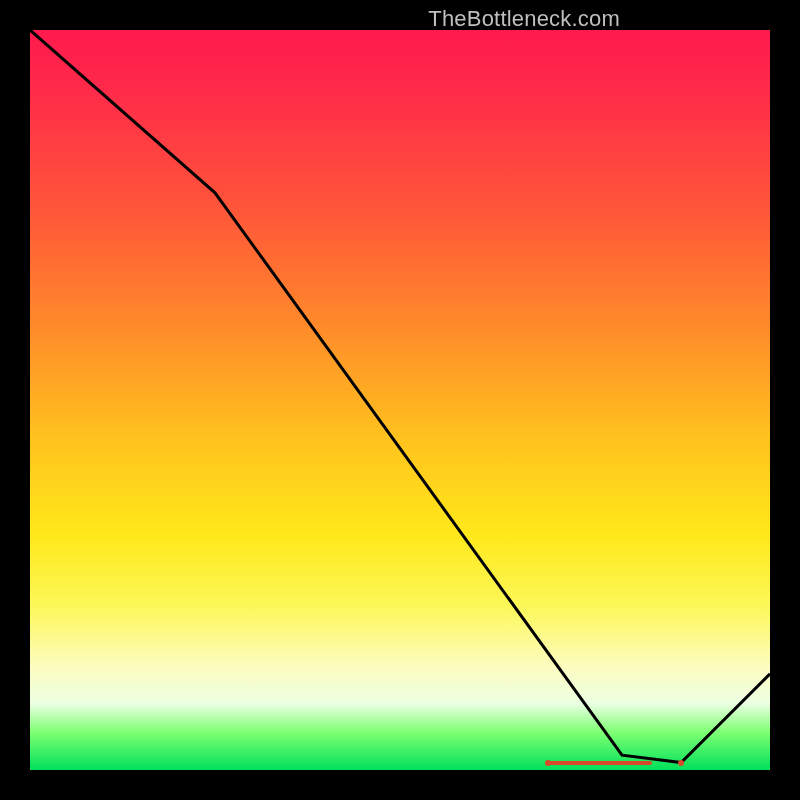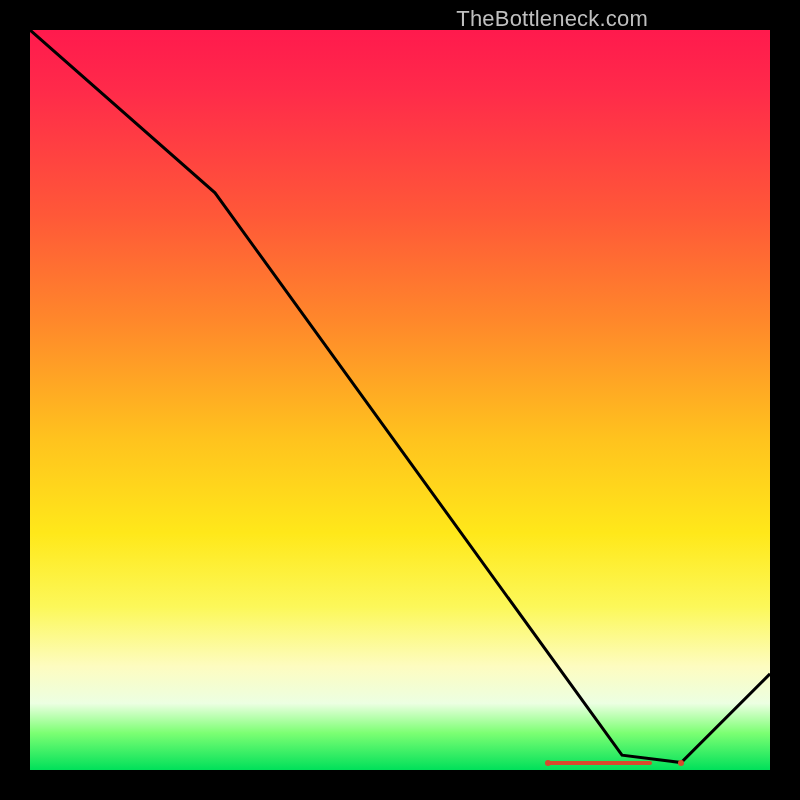--- a/index.html
+++ b/index.html
@@ -9,21 +9,20 @@
     height: 800px;
     background: #000;
     overflow: hidden;
     font-family: Arial, Helvetica, sans-serif;
   }
   .stage {
     position: relative;
     width: 632px;
     height: 800px;
     background: #000;
-    padding-left: 28px;
   }
   .plot-area {
     position: absolute;
     left: 30px;
     top: 30px;
     width: 740px;
     height: 740px;
   }
   
   .gradient-bg {

